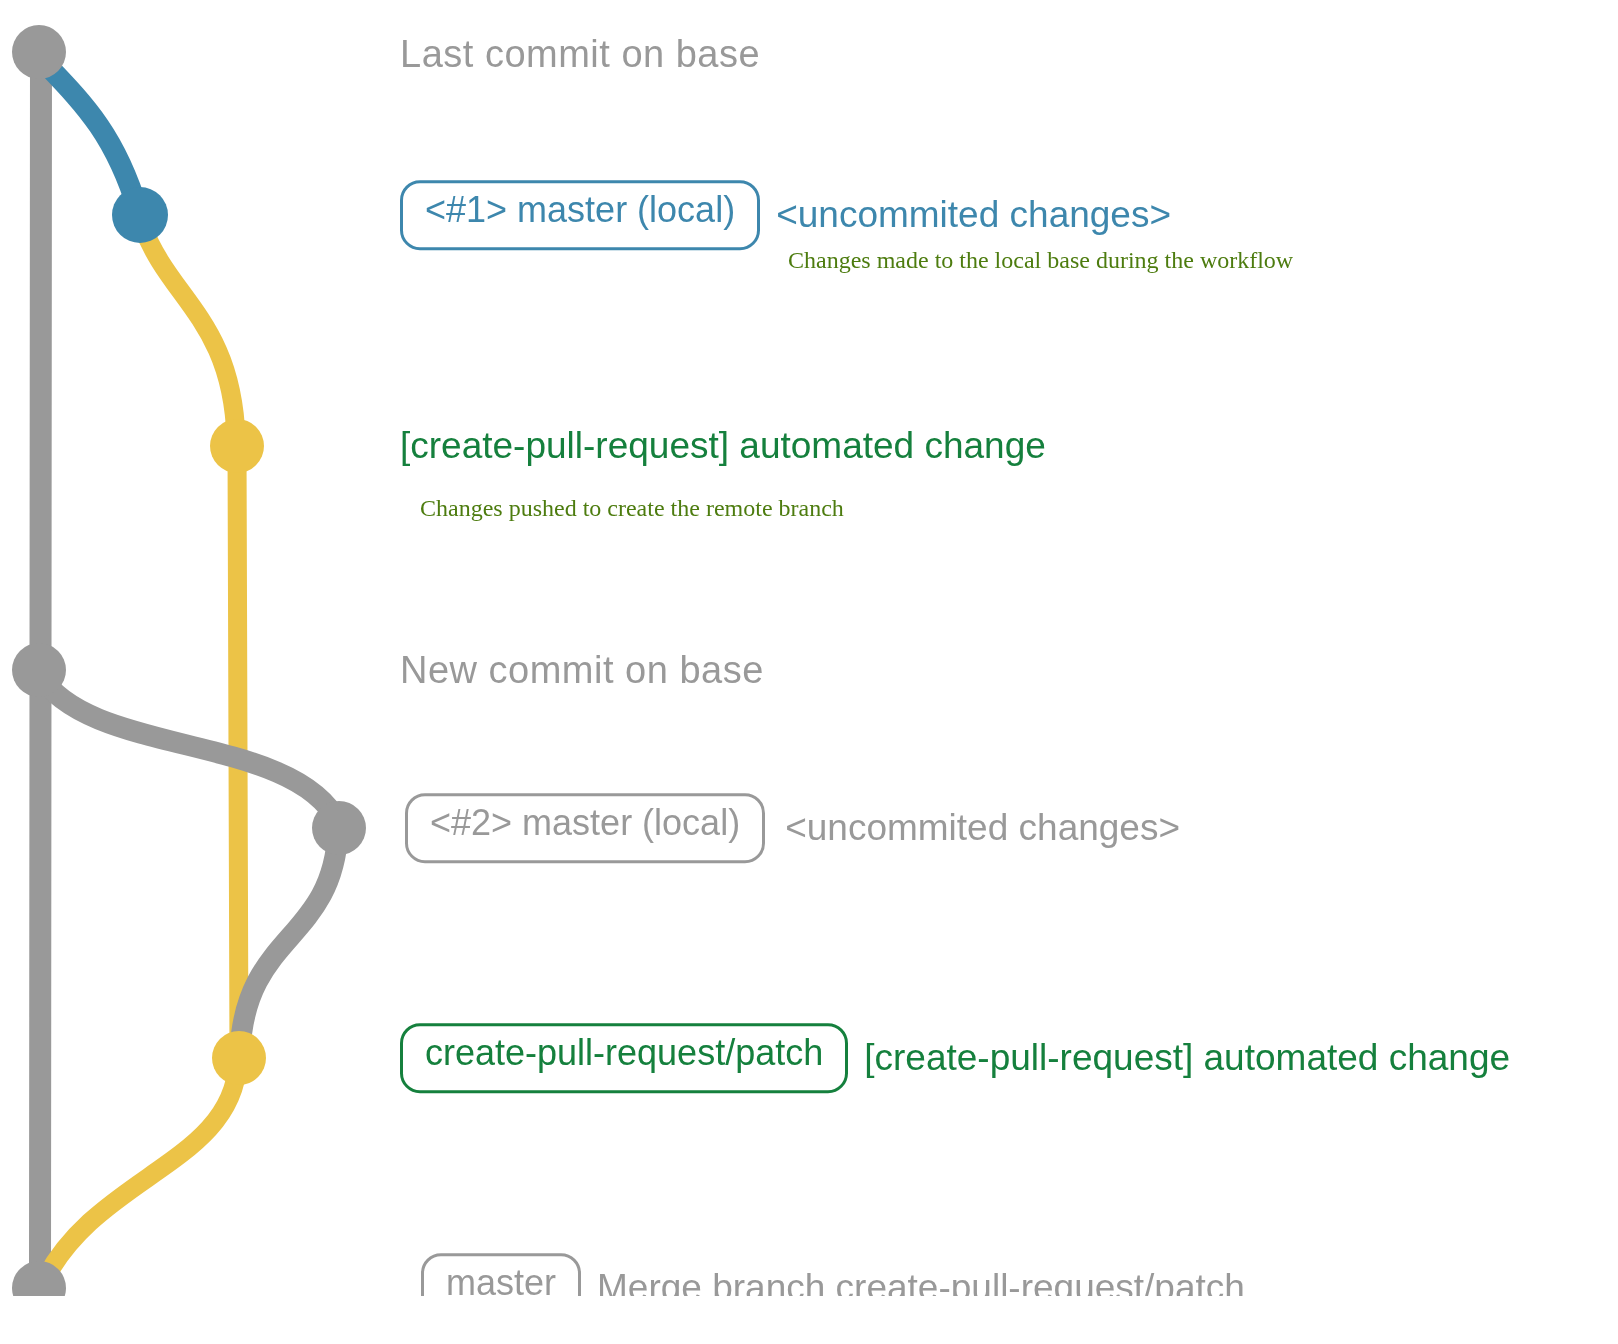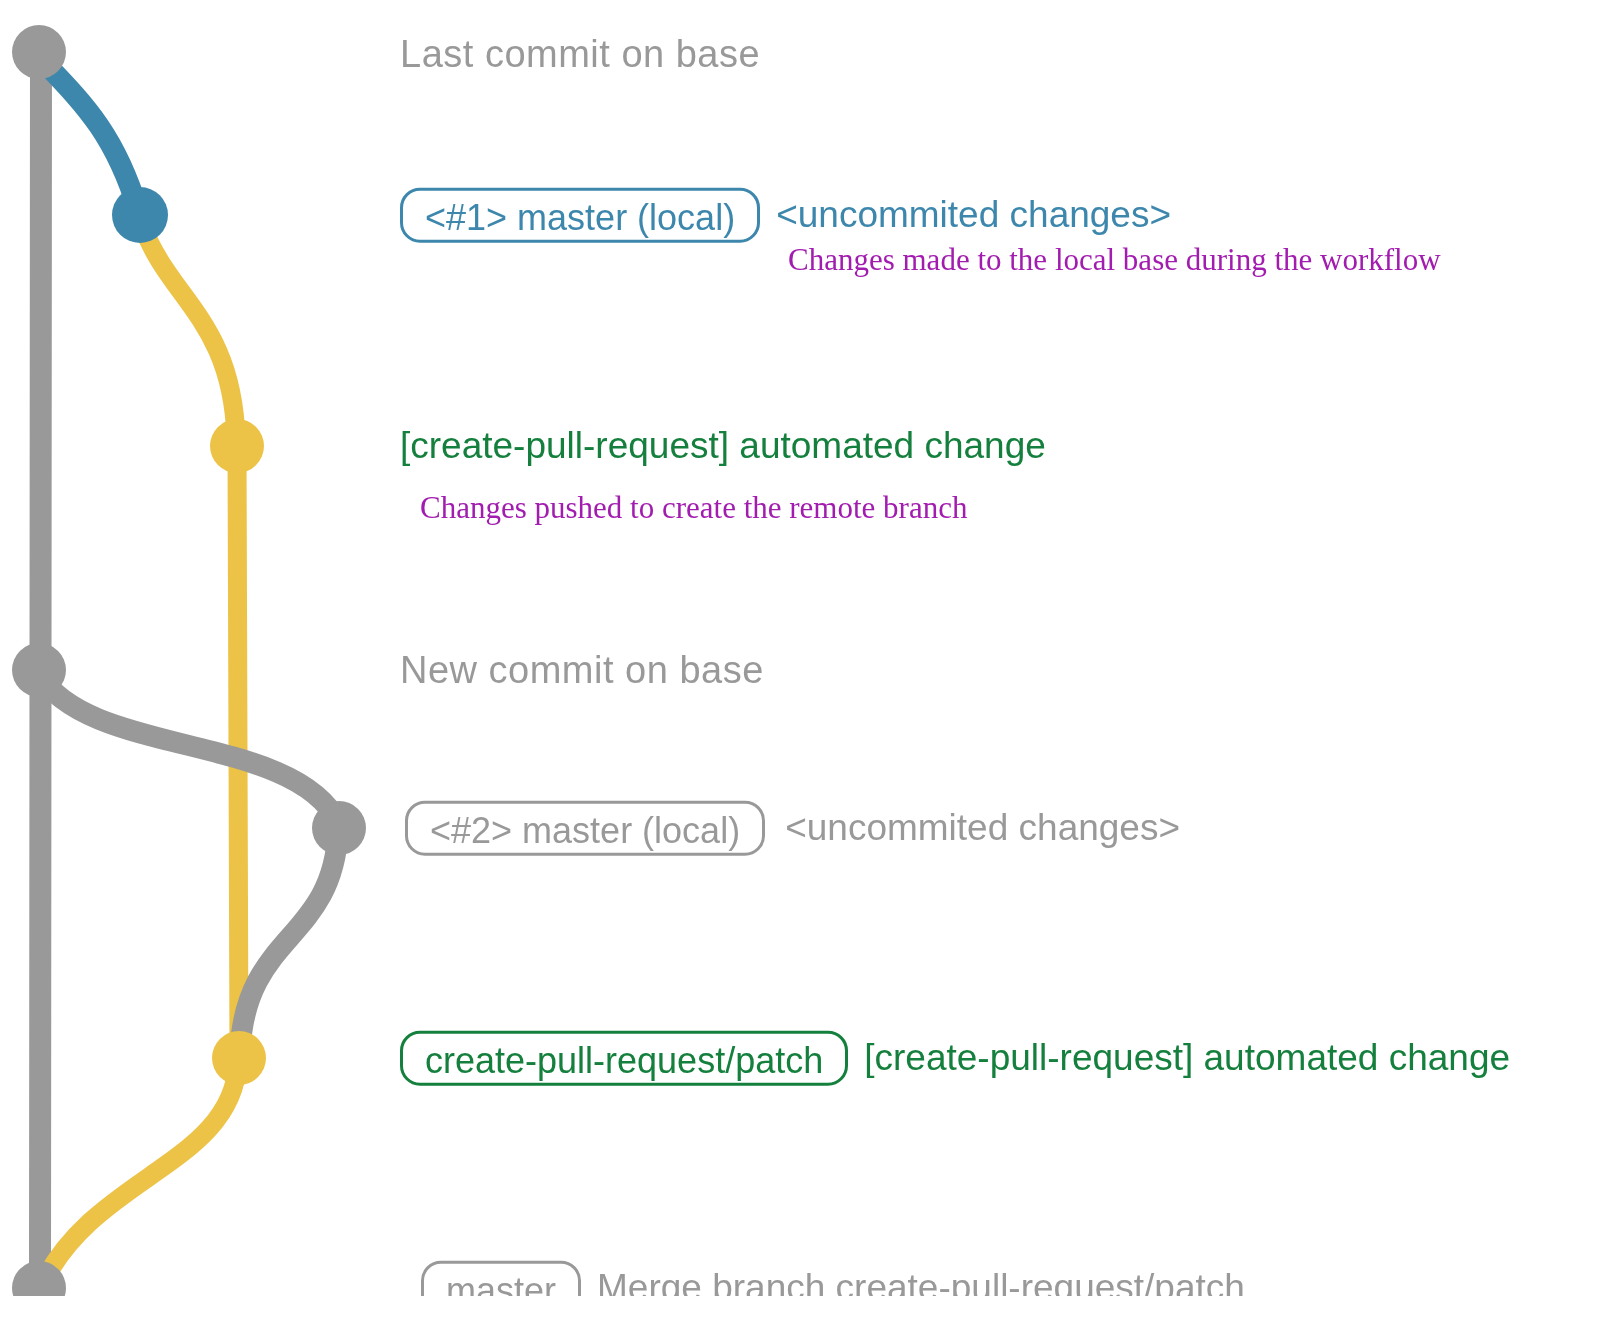--- a/index.html
+++ b/index.html
@@ -21,30 +21,30 @@
     gap:16px;
     transform:translateY(-50%);
     white-space:nowrap;
   }
   .hdr{font-size:38px;letter-spacing:0.5px;}
   .title{font-size:37px;}
   .badge{
     display:inline-block;
     border:3px solid currentColor;
     border-radius:20px;
-    padding:7px 22px 2px 22px;
+    padding:7px 22px 17px 22px;
     font-size:36px;
     line-height:1.1;
   }
   .caption{
     position:absolute;
     transform:translateY(-50%);
     font-family:"Liberation Serif", serif;
-    font-size:31px;
-    color:#a21caf;
+    font-size:24px;
+    color:#4d7c0f;
     white-space:nowrap;
   }
 </style>
 </head>
 <body>
 
 <div id="canvas">
 
   <svg id="graph-svg" width="1618" height="1344" viewBox="0 0 1618 1344">
 

